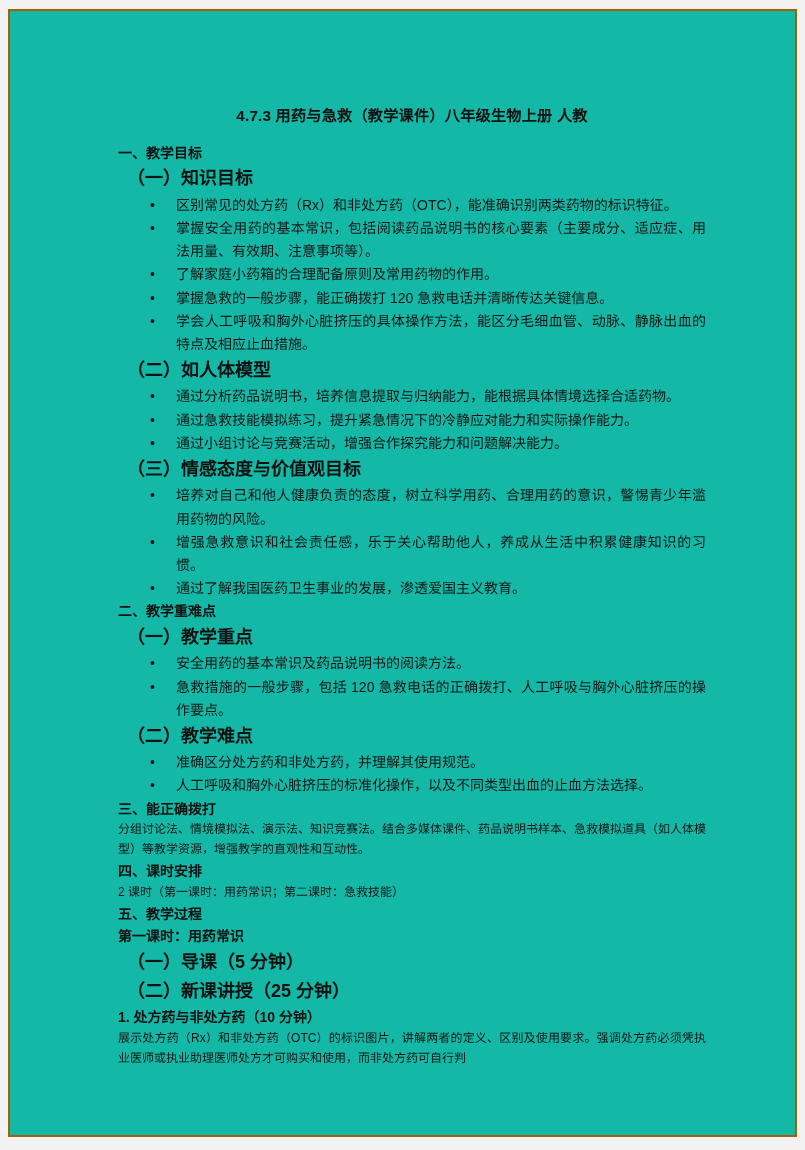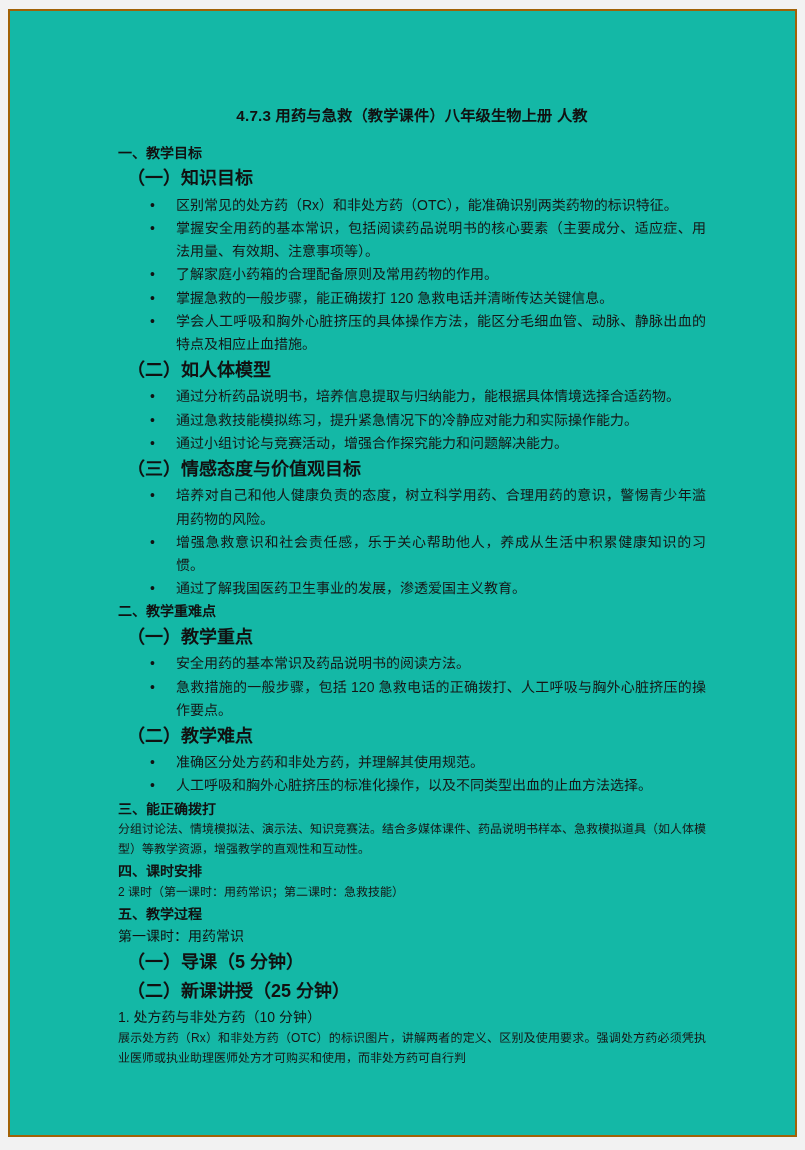--- a/index.html
+++ b/index.html
@@ -55,21 +55,21 @@
   .h-level2 {
     font-size: 18px;
     font-weight: bold;
     color: #111111;
     line-height: 1.62;
     margin: 0;
     padding-left: 9px;
   }
   .h-level3 {
     font-size: 14px;
-    font-weight: normal;
+    font-weight: bold;
     color: #111111;
     line-height: 1.62;
     margin: 0;
     padding-left: 0;
   }
 
   
   .para {
     font-size: 12px;
     color: #161616;

